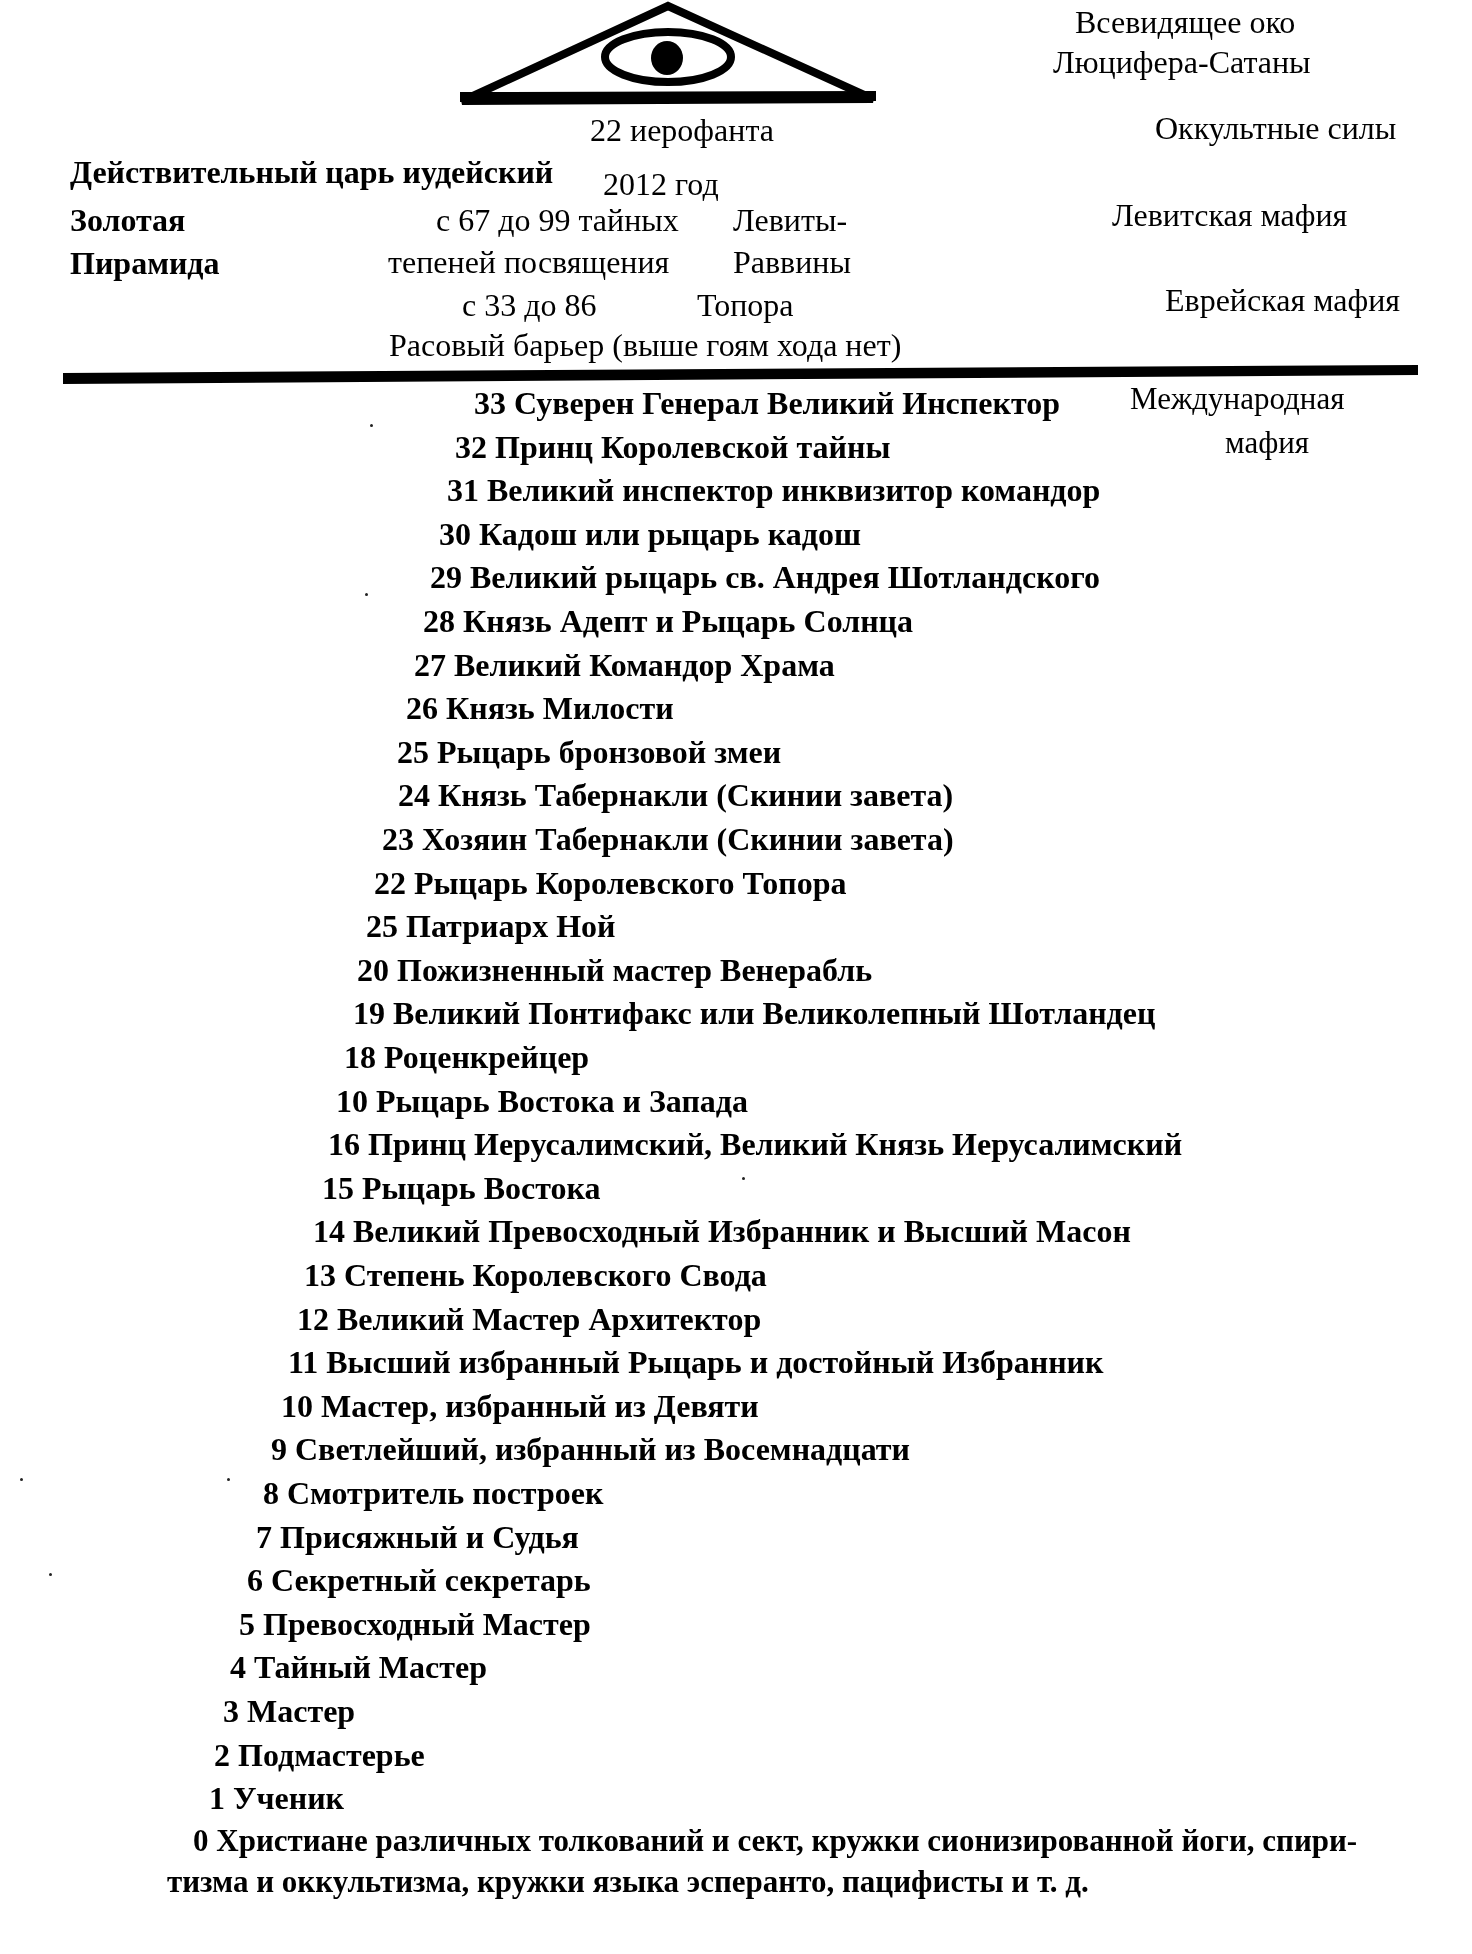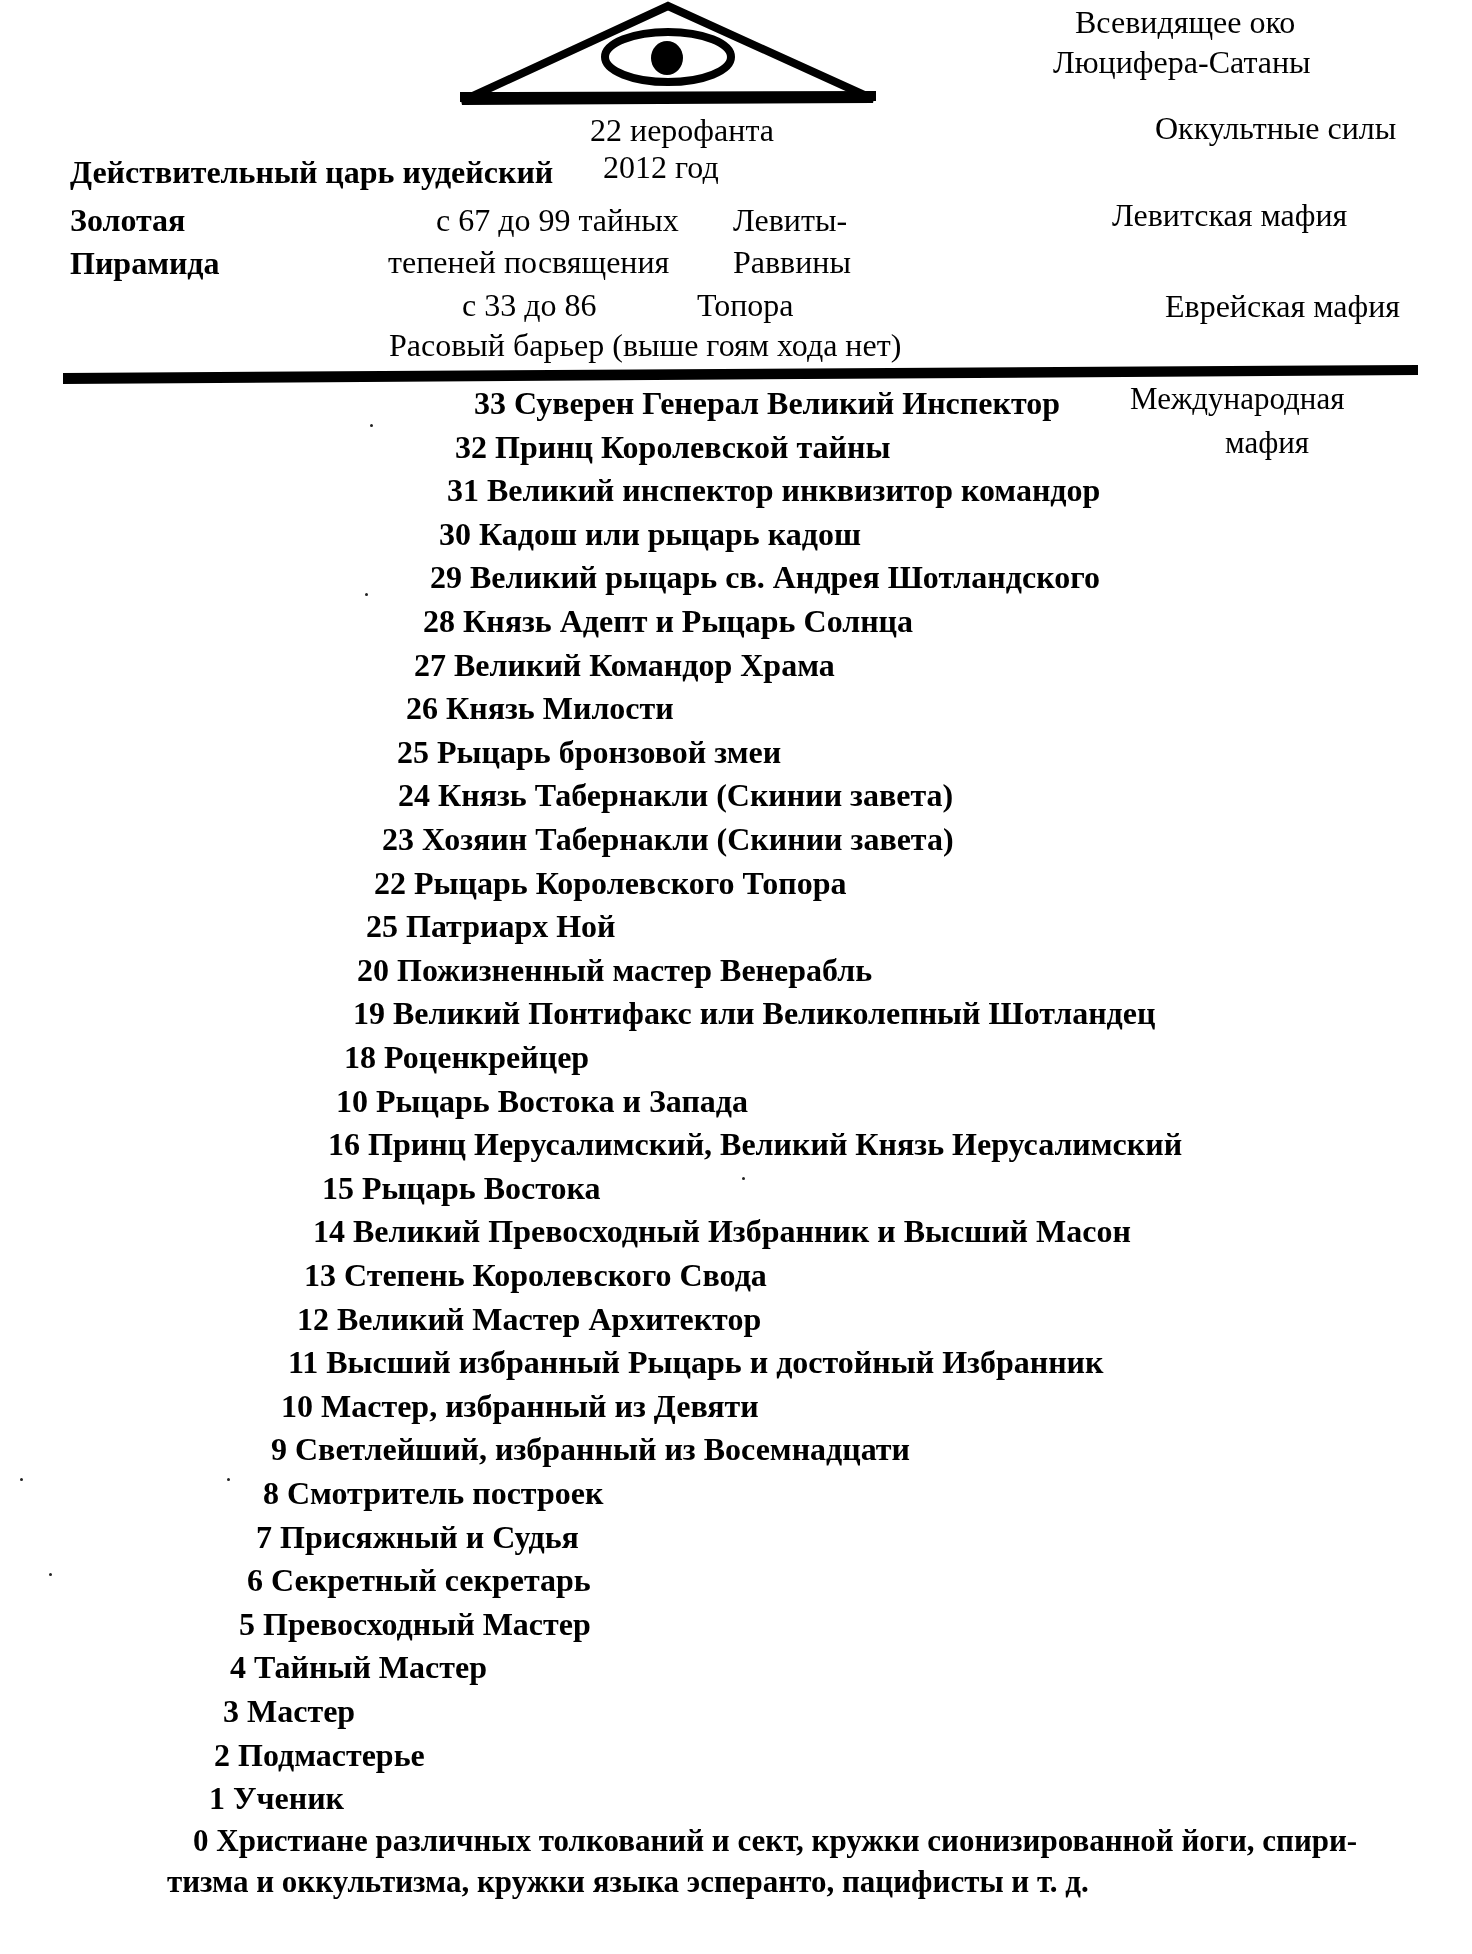--- a/index.html
+++ b/index.html
@@ -27,34 +27,34 @@
   <polygon points="63,373 1418,365 1418,375 63,384" fill="#000"></polygon>
 </svg>
 
 <div class="t reg" style="left:1075px; top:6px;">Всевидящее око</div>
 <div class="t reg" style="left:1053px; top:46px;">Люцифера-Сатаны</div>
 
 <div class="t reg" style="left:590px; top:114px;">22 иерофанта</div>
 <div class="t reg" style="left:1155px; top:112px;">Оккультные силы</div>
 
 <div class="t" style="left:70px; top:156px;">Действительный царь иудейский</div>
-<div class="t reg" style="left:603px; top:151px;">2012 год</div>
+<div class="t reg" style="left:603px; top:168px;">2012 год</div>
 
 <div class="t" style="left:70px; top:204px;">Золотая</div>
 <div class="t reg" style="left:436px; top:204px;">с 67 до 99 тайных</div>
 <div class="t reg" style="left:733px; top:204px;">Левиты-</div>
 <div class="t reg" style="left:1112px; top:199px;">Левитская мафия</div>
 
 <div class="t" style="left:70px; top:247px;">Пирамида</div>
 <div class="t reg" style="left:388px; top:246px;">тепеней посвящения</div>
 <div class="t reg" style="left:733px; top:246px;">Раввины</div>
 
 <div class="t reg" style="left:462px; top:289px;">с 33 до 86</div>
 <div class="t reg" style="left:697px; top:289px;">Топора</div>
-<div class="t reg" style="left:1165px; top:290px;">Еврейская мафия</div>
+<div class="t reg" style="left:1165px; top:284px;">Еврейская мафия</div>
 
 <div class="t reg" style="left:389px; top:329px;">Расовый барьер (выше гоям хода нет)</div>
 
 <div class="t reg" style="left:1130px; top:383px; font-size:31px;">Международная</div>
 <div class="t reg" style="left:1225px; top:427px; font-size:31px;">мафия</div>
 
 <div id="degrees">
     <div class="t" style="left: 474px; top: 387px;">33 Суверен Генерал Великий Инспектор</div>
     <div class="t" style="left: 455px; top: 430.6px;">32 Принц Королевской тайны</div>
     <div class="t" style="left: 447px; top: 474.2px;">31 Великий инспектор инквизитор командор</div>

